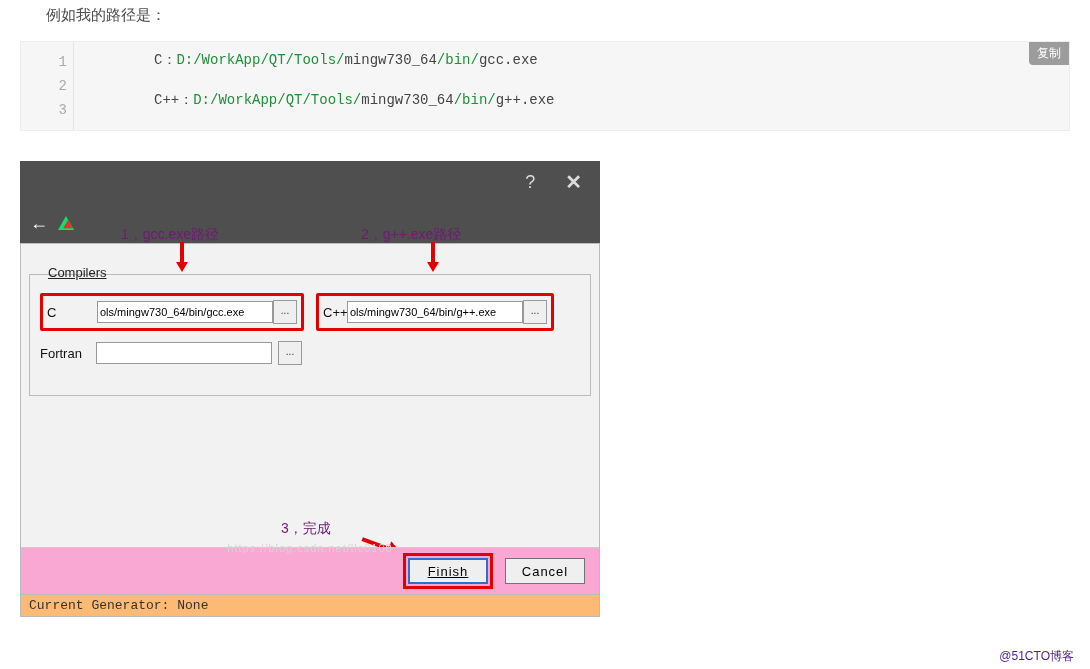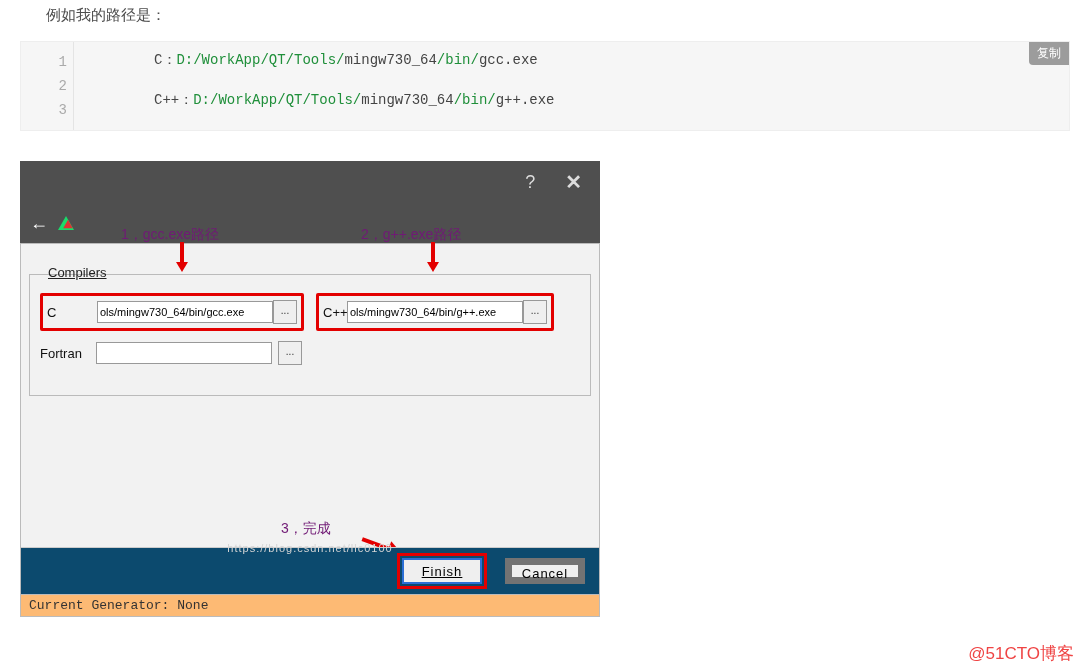--- a/index.html
+++ b/index.html
@@ -148,30 +148,30 @@
     color:#701a75;
     font-size:14px;
     font-family:"Microsoft YaHei",sans-serif;
     white-space:nowrap;
   }
   .btnbar{
     position:absolute;
     bottom:0; left:0; right:0;
     height:46px;
     border-top:1px solid #ccc;
-    background:#0c4a6e;
+    background:#f9a8d4;
     display:flex;
     align-items:center;
     justify-content:flex-end;
-    gap:18px;
+    gap:12px;
     padding-right:14px;
   }
   .btn{
     min-width:80px; height:26px;
-    border:7px solid #737373;
+    border:1px solid #737373;
     background:#efefef;
     font-size:13px;
     font-family:inherit;
     letter-spacing:1px;
     cursor:pointer;
   }
   .btn.finish{
     border:2px solid #2b6fd6;
     text-decoration:underline;
   }
@@ -181,22 +181,22 @@
     background:#fdba74;
     padding:3px 8px;
     font-size:13px;
     font-family:"Courier New",monospace;
     color:#333;
   }
   .footer{
     position:absolute;
     right:16px;
     bottom:4px;
-    color:#ef4444;
-    font-size:17px;
+    color:#4c1d95;
+    font-size:12px;
   }
   .arrowDown{
     position:absolute;
     width:0;height:0;
     border-left:6px solid transparent;
     border-right:6px solid transparent;
     border-top:10px solid #e30000;
   }
   .arrowDown::before{
     content:"";position:absolute;left:-2px;top:-30px;width:4px;height:24px;background:#e30000;

